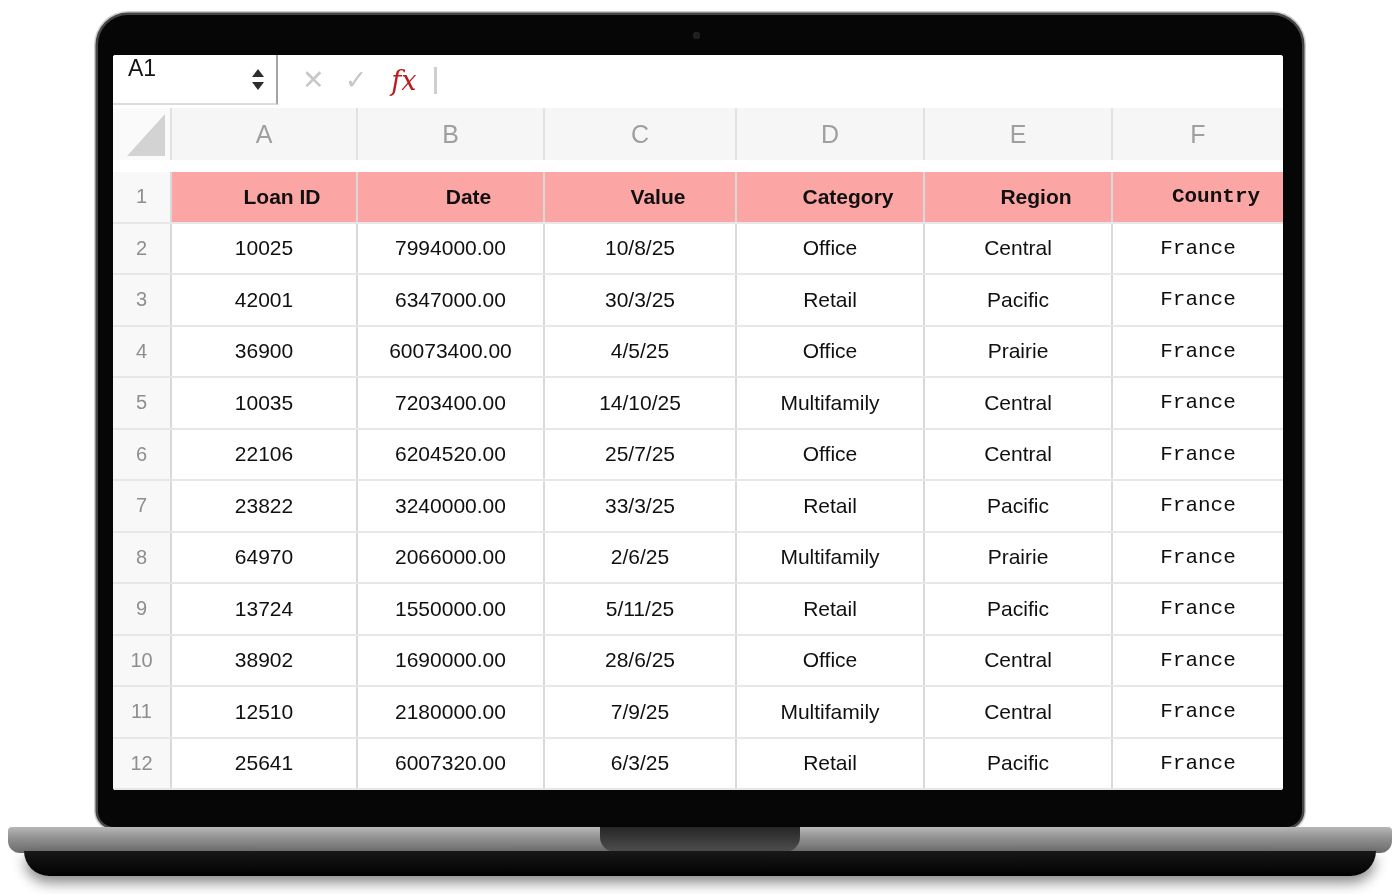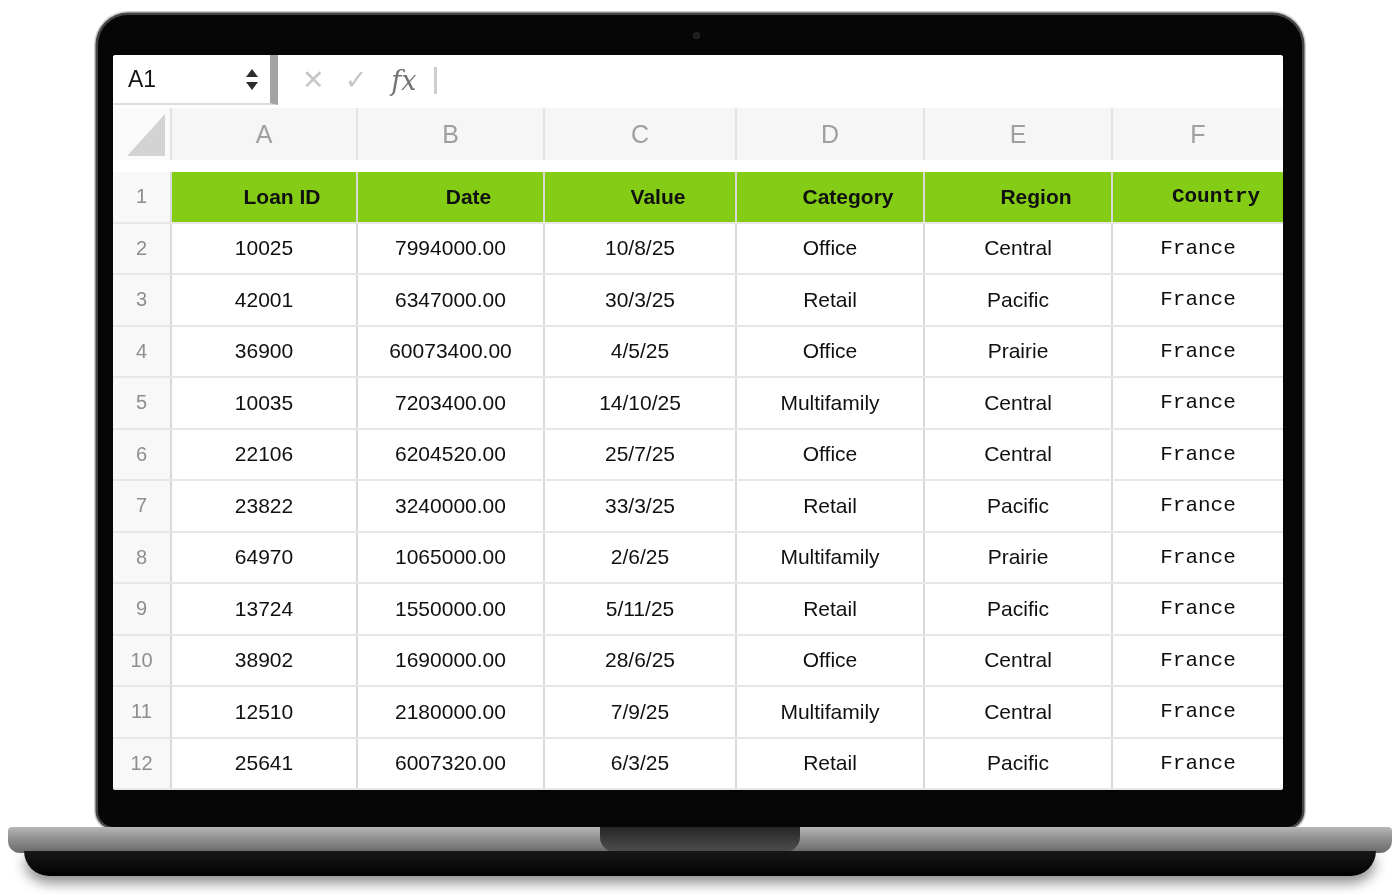--- a/index.html
+++ b/index.html
@@ -19,30 +19,30 @@
     background:#1d1d1f;box-shadow:inset 0 0 2px #34343a;
   }
   .screen{
     position:absolute;left:113px;top:55px;width:1170px;height:735px;
     background:#ffffff;border-radius:3px;overflow:hidden;
   }
   
   .formula-bar{position:absolute;top:0;left:0;right:0;height:50px;display:flex;align-items:center;background:#fff;}
   .name-box{
     position:relative;width:165px;height:50px;box-sizing:border-box;flex:0 0 auto;
-    border-right:8px solid #a3a3a3;border-bottom:2px solid #dcdcdc;
-    display:flex;align-items:center;background:#fff;cursor:pointer;
+    border-right:2px solid #a3a3a3;border-bottom:2px solid #dcdcdc;
+    display:flex;background:#fff;cursor:pointer;
   }
   .name-box-text{padding-left:15px;font-size:23px;color:#161616;}
   .stepper{position:absolute;right:12px;top:0;height:100%;display:flex;flex-direction:column;justify-content:center;gap:5px;}
   .tri-up{width:0;height:0;border-left:6px solid transparent;border-right:6px solid transparent;border-bottom:8px solid #2d2d2d;}
   .tri-down{width:0;height:0;border-left:6px solid transparent;border-right:6px solid transparent;border-top:8px solid #2d2d2d;}
   .fb-cancel{margin-left:24px;font-size:27px;color:#c7c7c7;line-height:1;cursor:pointer;}
   .fb-confirm{margin-left:20px;font-size:27px;color:#c7c7c7;line-height:1;cursor:pointer;}
-  .fb-fx{margin-left:24px;font-size:27px;color:#737373;font-family:"DejaVu Serif","Liberation Serif",serif;font-style:italic;line-height:1;}
+  .fb-fx{margin-left:24px;font-size:27px;color:#b91c1c;font-family:"DejaVu Serif","Liberation Serif",serif;font-style:italic;line-height:1;}
   .fb-caret{display:inline-block;margin-left:18px;width:3px;height:27px;background:#cfcfcf;}
   .formula-input{flex:1;height:100%;}
   
   .sheet{
     position:absolute;left:0;right:0;top:53px;bottom:0;overflow:hidden;
     --cols:59px 186px 187px 192px 188px 188px 170px;
   }
   .letters-row{display:grid;grid-template-columns:var(--cols);height:52px;}
   .corner{position:relative;background:#fafafa;border-right:2px solid #e2e2e2;}
   .triangle{
@@ -64,21 +64,21 @@
   .rownum{
     background:#f8f8f8;border-right:2px solid #d9d9d9;
     display:flex;align-items:center;justify-content:center;
     font-size:20px;color:#8e8e8e;cursor:pointer;
   }
   .cell{
     border-right:2px solid #d9d9d9;
     display:flex;align-items:center;justify-content:center;
     font-size:21px;color:#101010;cursor:cell;
   }
-  .header-row .cell{background:#84cc16;font-weight:bold;padding-left:36px;}
+  .header-row .cell{background:#fca5a5;font-weight:bold;padding-left:36px;}
   
   .base{
     position:absolute;left:8px;top:827px;width:1384px;height:26px;
     background:linear-gradient(180deg,#b7b7b7 0%,#8f8f8f 45%,#6c6c6c 100%);
     border-radius:4px 4px 12px 12px;
   }
   .notch{
     position:absolute;left:50%;transform:translateX(-50%);top:0;width:200px;height:25px;
     background:linear-gradient(180deg,#262626 0%,#3c3c3c 55%,#525252 100%);
     border-radius:0 0 15px 15px;
@@ -187,21 +187,21 @@
             <div class="cell">23822</div>
             <div class="cell">3240000.00</div>
             <div class="cell">33/3/25</div>
             <div class="cell">Retail</div>
             <div class="cell">Pacific</div>
             <div class="cell">France</div>
           </div>
           <div class="grid-row">
             <div class="rownum">8</div>
             <div class="cell">64970</div>
-            <div class="cell">1065000.00</div>
+            <div class="cell">2066000.00</div>
             <div class="cell">2/6/25</div>
             <div class="cell">Multifamily</div>
             <div class="cell">Prairie</div>
             <div class="cell">France</div>
           </div>
           <div class="grid-row">
             <div class="rownum">9</div>
             <div class="cell">13724</div>
             <div class="cell">1550000.00</div>
             <div class="cell">5/11/25</div>

